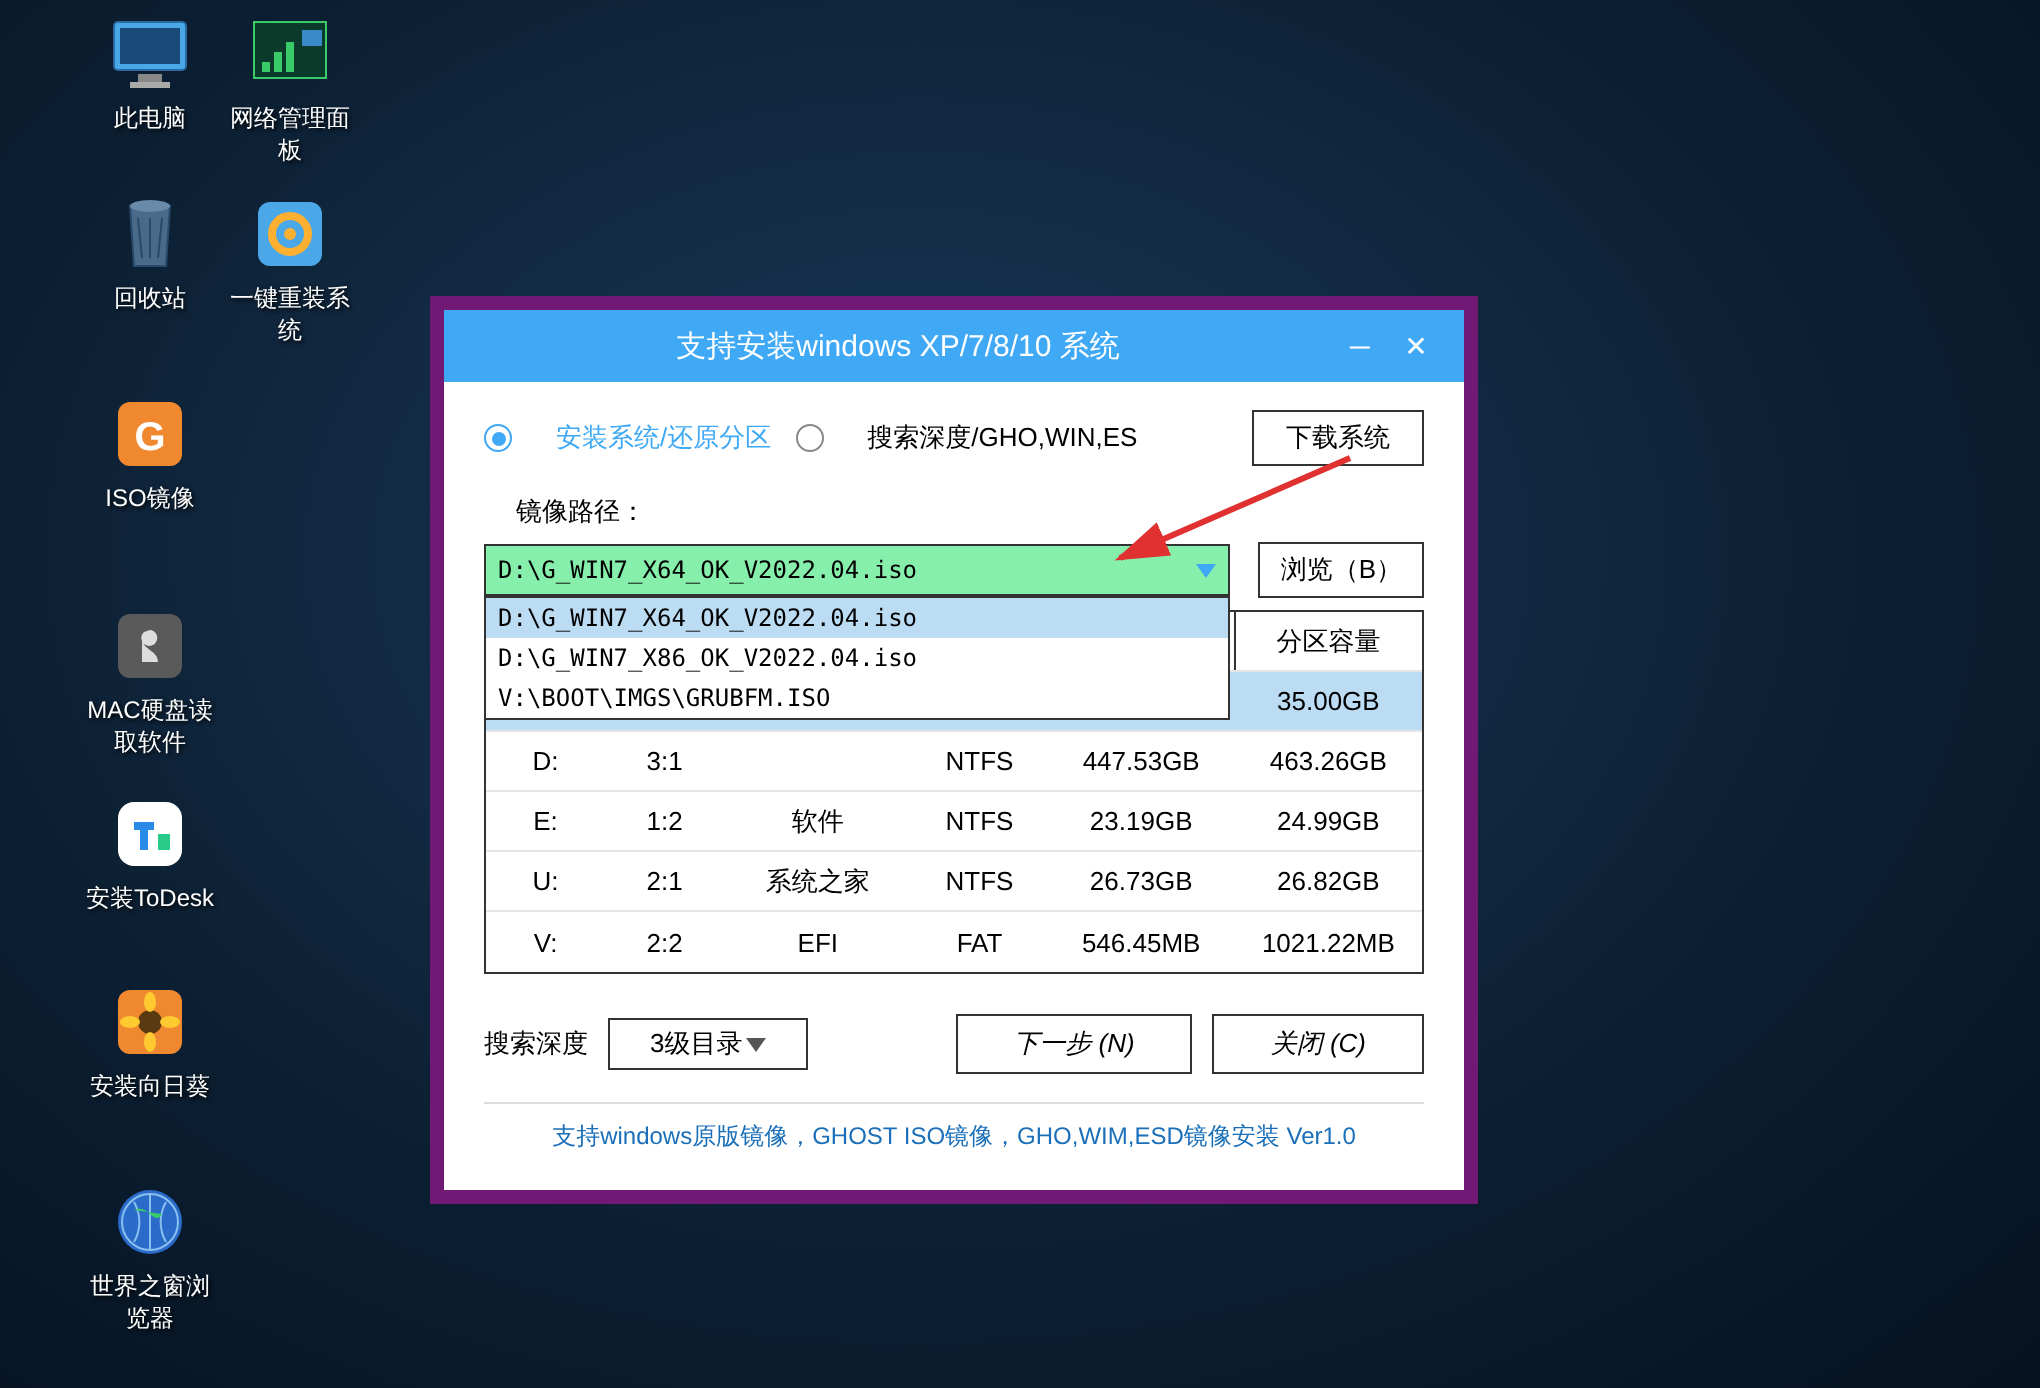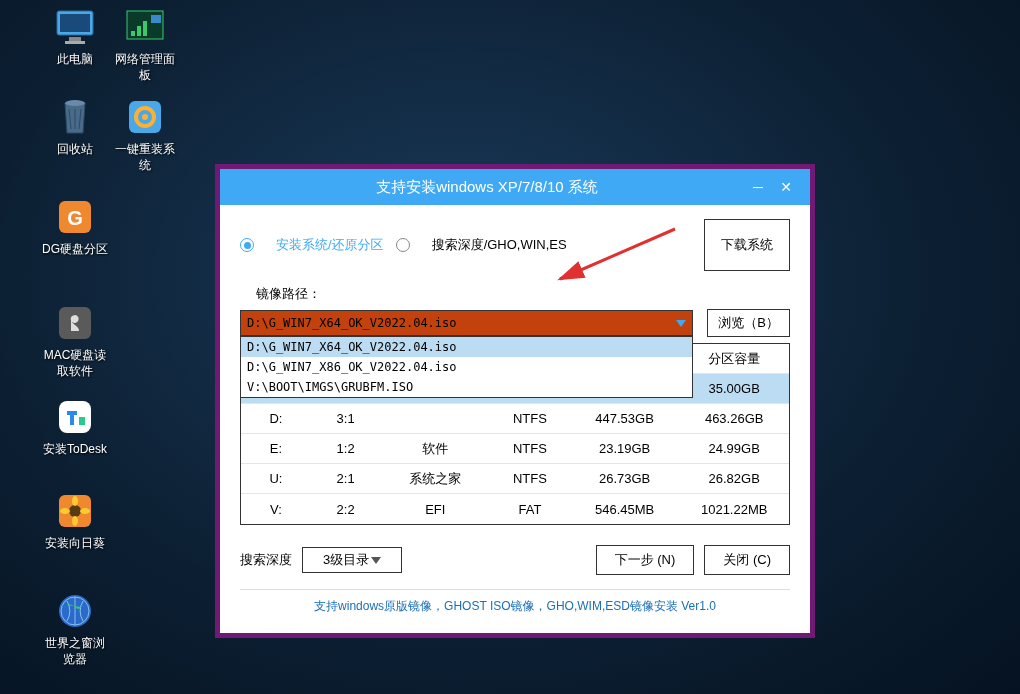--- a/index.html
+++ b/index.html
@@ -15,22 +15,22 @@
   color: #fff; font-size: 12px; cursor: pointer; margin-left: 28px;
 }
 .desktop-icon .icon-img {
   width: 42px; height: 42px; margin: 0 auto 4px;
   display: flex; align-items: center; justify-content: center;
 }
 .desktop-icon .label { text-shadow: 1px 1px 2px #000; line-height: 1.3; }
 
 
 .dialog {
-  position: absolute; left: 215px; top: 164px; width: 600px;
-  background: #fff; border: 5px solid #701a75;
+  position: absolute; left: 215px; top: 148px; width: 524px;
+  background: #fff; border: 7px solid #701a75;
 }
 .titlebar {
   height: 36px; background: #3fa9f5; color: #fff;
   display: flex; align-items: center; padding: 0 10px;
   font-size: 15px;
 }
 .titlebar .title { flex: 1; text-align: center; }
 .titlebar .win-btn {
   width: 28px; height: 24px; display: flex; align-items: center; justify-content: center;
   font-size: 14px; cursor: pointer;
@@ -45,29 +45,29 @@
   width: 14px; height: 14px; border: 1.5px solid #888; border-radius: 50%;
   display: flex; align-items: center; justify-content: center;
 }
 .radio.checked .dot { border-color: #3fa9f5; }
 .radio.checked .dot::after {
   content: ""; width: 7px; height: 7px; background: #3fa9f5; border-radius: 50%;
 }
 .radio.checked span { color: #3fa9f5; }
 .btn {
   border: 1px solid #333; background: #fff; font-size: 13px;
-  padding: 16px 16px; cursor: pointer; font-family: inherit;
+  padding: 4px 16px; cursor: pointer; font-family: inherit;
 }
 .dl-btn { margin-left: auto; }
 .label-txt { font-size: 13px; margin-bottom: 6px; display: block; margin-left: 16px; }
 .path-row { display: flex; gap: 14px; align-items: center; margin-bottom: 6px; position: relative; }
 .combo {
   flex: 1; border: 1px solid #333; height: 26px; display: flex; align-items: center;
   padding: 0 6px; font-family: "SimSun", monospace; font-size: 12px;
-  background: #c2410c; cursor: pointer; position: relative;
+  background: #86efac; cursor: pointer; position: relative;
 }
 .combo .tri {
   margin-left: auto; width: 0; height: 0;
   border-left: 5px solid transparent; border-right: 5px solid transparent;
   border-top: 7px solid #3fa9f5;
 }
 .dropdown {
   position: absolute; top: 25px; left: -1px; right: -1px;
   border: 1px solid #333; background: #fff; z-index: 10;
 }
@@ -95,21 +95,21 @@
 }
 .depth-select {
   border: 1px solid #333; height: 26px; display: flex; align-items: center;
   padding: 0 20px; font-size: 13px; cursor: pointer; width: 100px;
   justify-content: space-between;
 }
 .depth-select .tri2 {
   width: 0; height: 0; border-left: 5px solid transparent;
   border-right: 5px solid transparent; border-top: 7px solid #555;
 }
-.footer-btn { padding: 5px 18px; }
+.footer-btn { padding: 5px 28px; font-style: italic; }
 .footer {
   text-align: center; font-size: 12px; color: #1a6fb8;
   padding: 8px 0; border-top: 1px solid #ddd; margin-top: 14px;
 }
 
 .arrow-svg { position: absolute; left: 545px; top: 224px; pointer-events: none; }
 </style>
 </head>
 <body>
 
@@ -156,21 +156,21 @@
   </div>
   <div class="label">一键重装系统</div>
 </div>
 <div class="desktop-icon" style="left:12px;top:196px">
   <div class="icon-img">
     <svg width="40" height="40">
         <rect x="4" y="4" width="32" height="32" rx="6" fill="#f08830"></rect>
         <text x="20" y="28" font-size="20" font-weight="bold" fill="#fff" text-anchor="middle">G</text>
       </svg>
   </div>
-  <div class="label">DG硬盘分区</div>
+  <div class="label">ISO镜像</div>
 </div>
 <div class="desktop-icon" style="left:12px;top:302px">
   <div class="icon-img">
     <svg width="40" height="40">
         <rect x="4" y="4" width="32" height="32" rx="6" fill="#5a5a5a"></rect>
         <path d="M20 12 a4 4 0 1 1 -3 1 M16 16 c0 6 8 6 8 12 h-8 z" fill="#ddd"></path>
       </svg>
   </div>
   <div class="label">MAC硬盘读取软件</div>
 </div>

